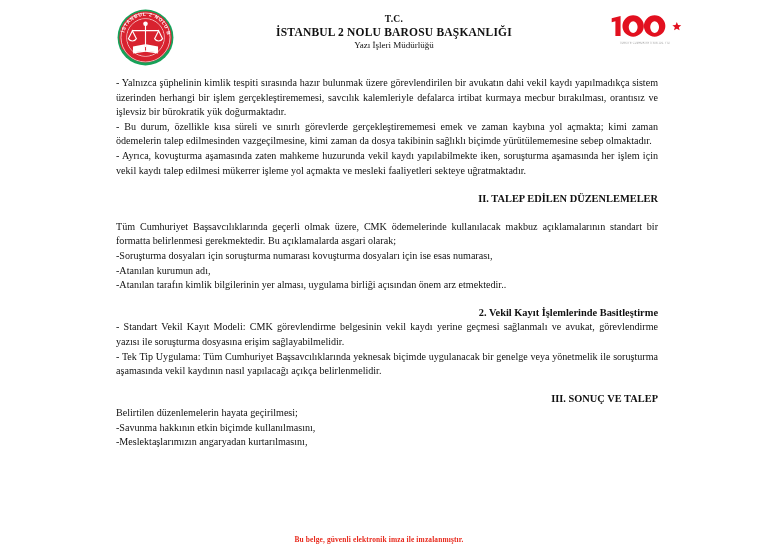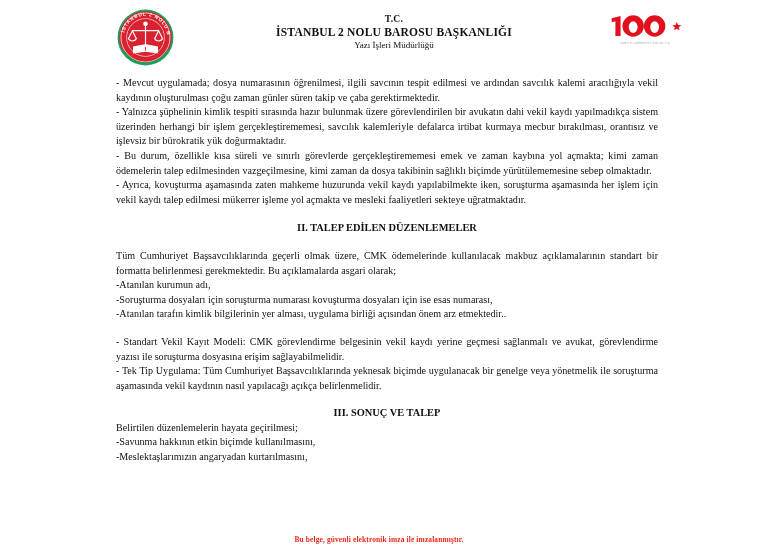--- a/index.html
+++ b/index.html
@@ -99,21 +99,21 @@
     margin: 0;
     hyphens: none;
   }
   .para + .para { margin-top: 0; }
 
   .heading {
     font-size: 10.4px;
     line-height: 14.6px;
     font-weight: bold;
     margin: 0;
-    text-align: center;
+    text-align: right;
   }
 
   .spacer-lg { height: 14px; }
   .spacer-md { height: 13px; }
 
   
   .doc-footer {
     position: absolute;
     left: 0;
     right: 12px;
@@ -185,38 +185,38 @@
           <path d="M168,12 a23,23 0 1,0 0,46 a19,19 0 1,1 0,-46 Z"></path>
           <path d="M186,24 l3.4,8.1 l8.6,0.6 l-6.6,5.6 l2.1,8.4 l-7.5,-4.6 l-7.5,4.6 l2.1,-8.4 l-6.6,-5.6 l8.6,-0.6 Z"></path>
         </g>
       </svg>
       <div class="centennial-caption">TÜRKİYE CUMHURİYETİ'NİN 100. YILI</div>
     </div>
   </div>
 
   <div class="doc-body">
 
-    <p class="para">- Mevcut uygulamada; dosya numarasının öğrenilmesi, ilgili savcının tespit edilmesi ve ardından savcılık kalemi aracılığıyla vekil kaydının oluşturulması çoğu zaman günler süren takip ve çaba gerektirmektedir.</p>
     <p class="para">- Yalnızca şüphelinin kimlik tespiti sırasında hazır bulunmak üzere görevlendirilen bir avukatın dahi vekil kaydı yapılmadıkça sistem üzerinden herhangi bir işlem gerçekleştirememesi, savcılık kalemleriyle defalarca irtibat kurmaya mecbur bırakılması, orantısız ve işlevsiz bir bürokratik yük doğurmaktadır.</p>
     <p class="para">- Bu durum, özellikle kısa süreli ve sınırlı görevlerde gerçekleştirememesi emek ve zaman kaybına yol açmakta; kimi zaman ödemelerin talep edilmesinden vazgeçilmesine, kimi zaman da dosya takibinin sağlıklı biçimde yürütülememesine sebep olmaktadır.</p>
     <p class="para">- Ayrıca, kovuşturma aşamasında zaten mahkeme huzurunda vekil kaydı yapılabilmekte iken, soruşturma aşamasında her işlem için vekil kaydı talep edilmesi mükerrer işleme yol açmakta ve mesleki faaliyetleri sekteye uğratmaktadır.</p>
 
     <div class="spacer-lg"></div>
 
     <p class="heading">II. TALEP EDİLEN DÜZENLEMELER</p>
 
     <div class="spacer-md"></div>
 
     <p class="para">Tüm Cumhuriyet Başsavcılıklarında geçerli olmak üzere, CMK ödemelerinde kullanılacak makbuz açıklamalarının standart bir formatta belirlenmesi gerekmektedir. Bu açıklamalarda asgari olarak;</p>
+    <p class="para">-Soruşturma dosyaları için soruşturma numarası kovuşturma dosyaları için ise esas numarası,</p>
     <p class="para">-Atanılan kurumun adı,</p>
-    <p class="para">-Soruşturma dosyaları için soruşturma numarası kovuşturma dosyaları için ise esas numarası,</p>
     <p class="para">-Atanılan tarafın kimlik bilgilerinin yer alması, uygulama birliği açısından önem arz etmektedir..</p>
 
     <div class="spacer-md"></div>
 
+    <p class="heading">2. Vekil Kayıt İşlemlerinde Basitleştirme</p>
     <p class="para">- Standart Vekil Kayıt Modeli: CMK görevlendirme belgesinin vekil kaydı yerine geçmesi sağlanmalı ve avukat, görevlendirme yazısı ile soruşturma dosyasına erişim sağlayabilmelidir.</p>
     <p class="para">- Tek Tip Uygulama: Tüm Cumhuriyet Başsavcılıklarında yeknesak biçimde uygulanacak bir genelge veya yönetmelik ile soruşturma aşamasında vekil kaydının nasıl yapılacağı açıkça belirlenmelidir.</p>
 
     <div class="spacer-md"></div>
 
     <p class="heading">III. SONUÇ VE TALEP</p>
     <p class="para">Belirtilen düzenlemelerin hayata geçirilmesi;</p>
     <p class="para">-Savunma hakkının etkin biçimde kullanılmasını,</p>
     <p class="para">-Meslektaşlarımızın angaryadan kurtarılmasını,</p>
 

